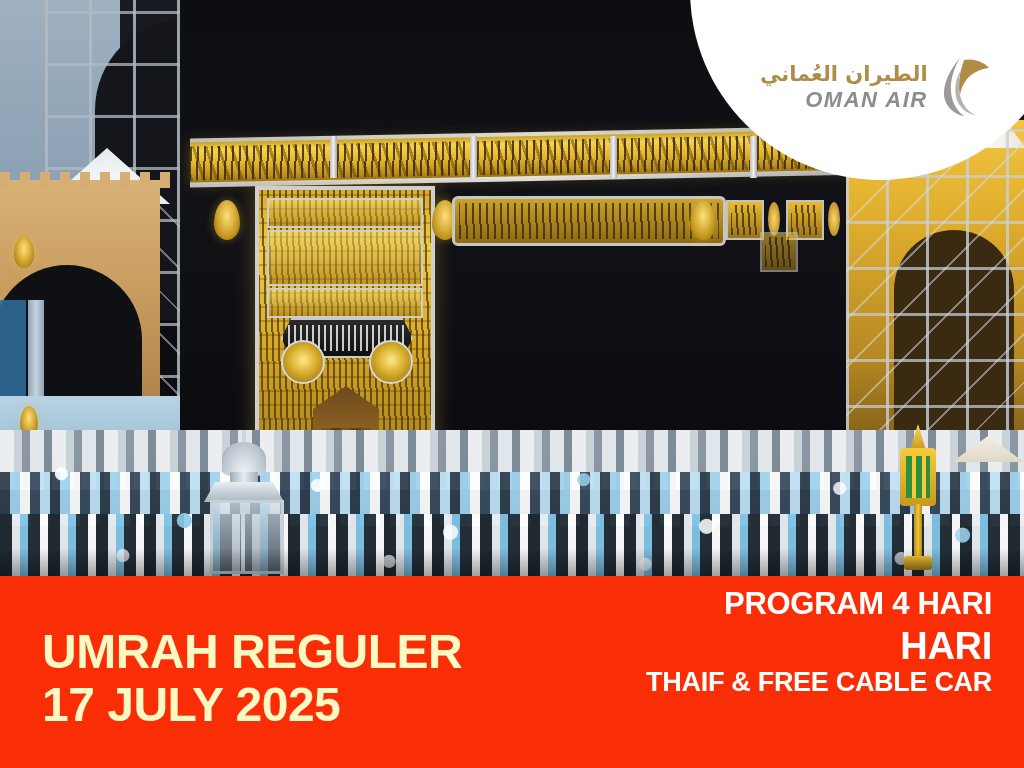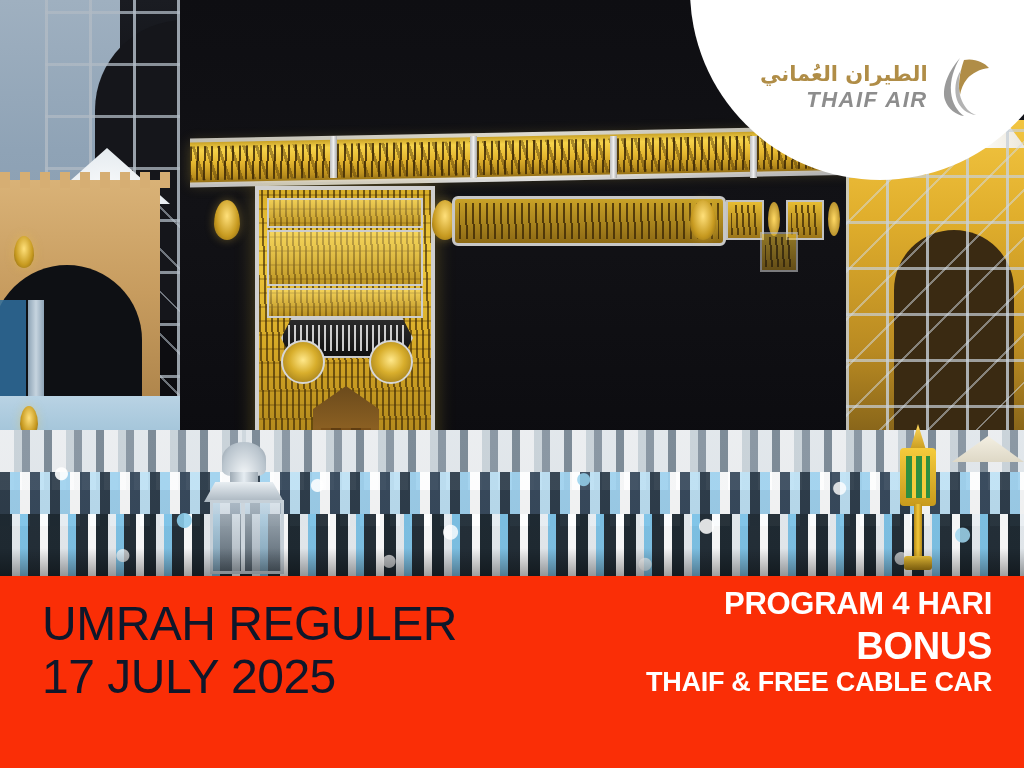--- a/index.html
+++ b/index.html
@@ -355,22 +355,22 @@
     font-family:"Liberation Sans",sans-serif;
   }
   .logo-mark{width:56px;height:62px;flex:none;}
 
   
   .banner{
     position:absolute;left:0;top:576px;width:1024px;height:192px;
     background:#fa2e06;
   }
   .banner-left{
-    position:absolute;left:42px;top:24px;
-    color:#0f172a;font-weight:normal;line-height:1.02;
+    position:absolute;left:42px;top:52px;
+    color:#fef9c3;font-weight:bold;line-height:1.02;
     letter-spacing:-.5px;
   }
   .bl-1{font-size:48px;}
   .bl-2{font-size:48px;margin-top:4px;}
 
   .banner-right{
     position:absolute;right:32px;top:12px;
     color:#ffffff;text-align:right;font-weight:bold;line-height:1.05;
   }
   .br-1{font-size:31px;letter-spacing:-.3px;}
@@ -472,34 +472,34 @@
       <div class="lantern-base"></div>
     </div>
 
     <div class="base-shadow"></div>
   </div>
 
   <div class="logo-badge"></div>
   <div class="logo-inner">
     <div class="logo-text">
       <div class="logo-ar">الطيران العُماني</div>
-      <div class="logo-en">THAIF AIR</div>
+      <div class="logo-en">OMAN AIR</div>
     </div>
     <svg class="logo-mark" viewBox="0 0 56 62">
       <path d="M30 4 C40 2 50 6 55 12 C46 13 38 17 33 23 C29 28 27 33 26 39 C24 31 25 18 30 4 Z" fill="#b08d47"></path>
       <path d="M26 2 C20 12 16 24 17 36 C18 47 23 55 30 60 C22 59 14 53 11 44 C8 34 12 18 26 2 Z" fill="#9a9a9a"></path>
       <path d="M27 14 C24 24 24 36 28 45 C31 52 36 57 42 59 C33 58 26 52 23 44 C20 35 21 23 27 14 Z" fill="#b3b3b3"></path>
     </svg>
   </div>
 
   <div class="banner">
     <div class="banner-left">
       <div class="bl-1">UMRAH REGULER</div>
       <div class="bl-2">17 JULY 2025</div>
     </div>
     <div class="banner-right">
       <div class="br-1">PROGRAM 4 HARI</div>
-      <div class="br-2">BONUS</div>
+      <div class="br-2">HARI</div>
       <div class="br-3">THAIF &amp; FREE CABLE CAR</div>
     </div>
   </div>
 
 </div>
 
 </body></html>

